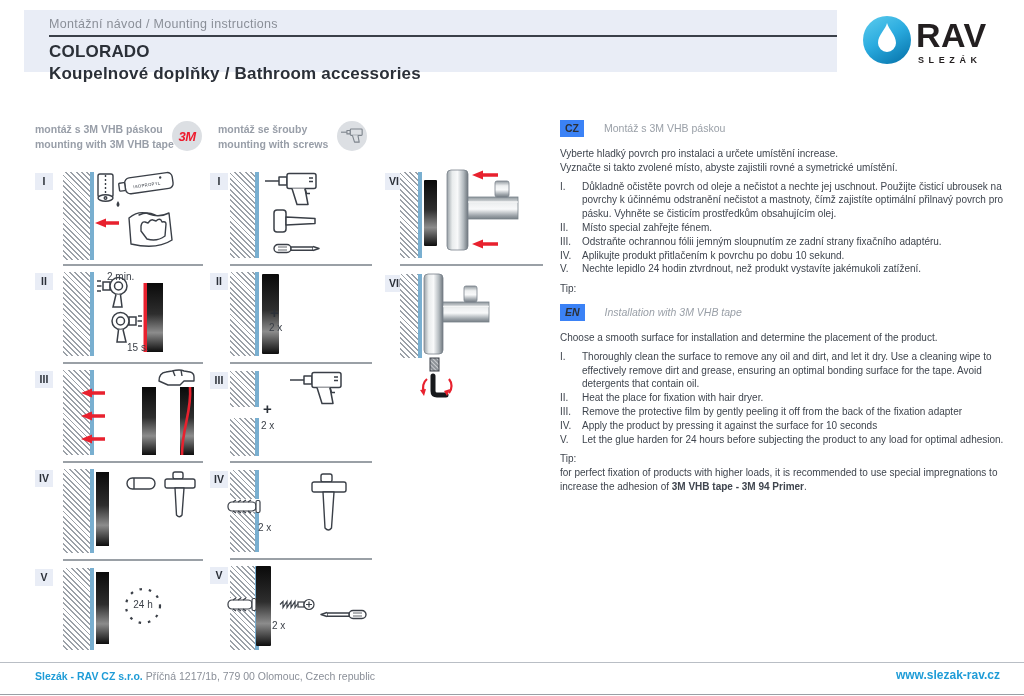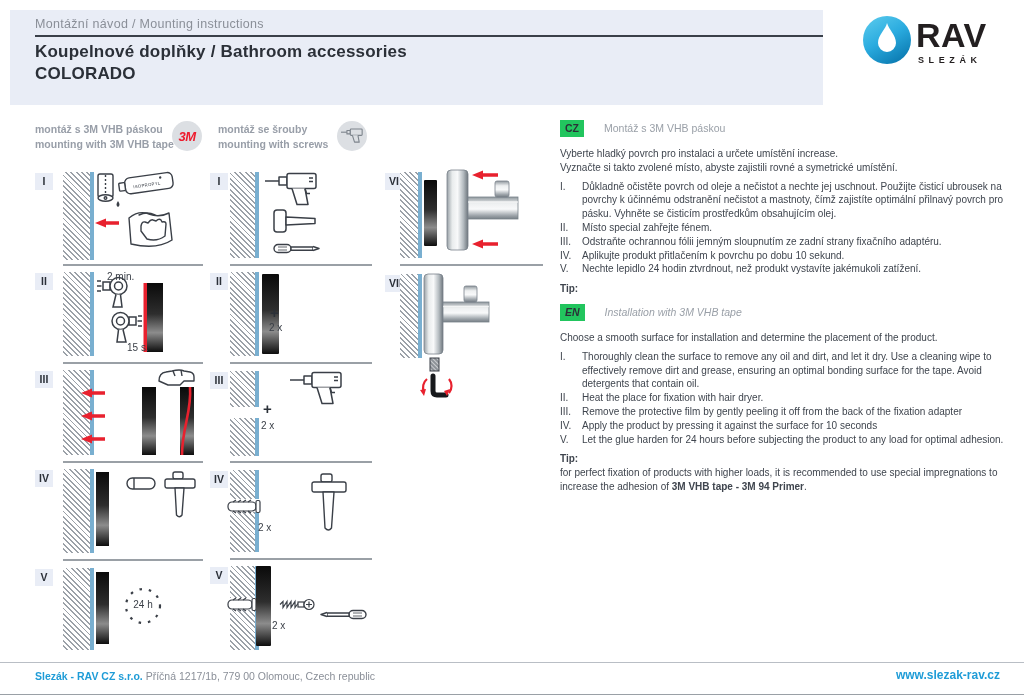--- a/index.html
+++ b/index.html
@@ -1,19 +1,19 @@
 <!DOCTYPE html>
 <html><head>
 <meta charset="utf-8">
 <style>
   html,body{margin:0;padding:0;background:#fff;}
   #page{position:relative;width:1024px;height:696px;background:#fff;overflow:hidden;
         font-family:"Liberation Sans",sans-serif;color:#3f454e;}
   
-  .band{position:absolute;left:10px;top:10px;width:813px;height:95px;background:#e9edf6;}
+  .band{position:absolute;left:24px;top:10px;width:813px;height:62px;background:#e9edf6;}
   .pretitle{position:absolute;left:25px;top:7px;font-size:12.5px;color:#8a8f98;letter-spacing:.3px;}
   .rule{position:absolute;left:25px;right:0;top:25px;height:1.5px;background:#3a4049;}
   .title{position:absolute;left:25px;top:31px;font-size:17px;font-weight:bold;color:#2b3038;line-height:22px;letter-spacing:.2px;}
   
   .logo{position:absolute;left:860px;top:12px;width:160px;height:70px;}
   .logo .brand{position:absolute;left:56px;top:4px;font-size:34px;font-weight:bold;color:#231f20;letter-spacing:.5px;}
   .logo .sub{position:absolute;left:58px;top:43px;font-size:9px;font-weight:bold;color:#231f20;letter-spacing:4.6px;}
   
   .mhead{position:absolute;font-size:10.5px;font-weight:bold;color:#989ea8;line-height:15px;}
   .mcircle{position:absolute;top:121px;width:30px;height:30px;border-radius:50%;background:#dcdfe3;
@@ -29,29 +29,29 @@
   .wall.c2{left:20px;width:25px;}
   .wall.c3{left:15px;width:18px;}
   .hole{position:absolute;background:#fff;z-index:2;}
   .art{position:absolute;z-index:3;}
   .divider{position:absolute;height:1.5px;background:#9aa0a6;}
   .lbl{position:absolute;font-size:10px;color:#3a3f47;z-index:4;}
   .plus{position:absolute;font-size:15px;font-weight:bold;color:#2b3038;z-index:4;}
   
   .panel{position:absolute;left:560px;top:120px;width:455px;font-size:10px;line-height:13.8px;color:#3f454e;}
   .badge-row{display:flex;align-items:center;height:17px;}
-  .pbadge{background:#22c55e;padding:3px 5px;font-weight:bold;font-size:10.5px;color:#2b3038;line-height:1;}
+  .pbadge{background:#3b82f6;padding:3px 5px;font-weight:bold;font-size:10.5px;color:#2b3038;line-height:1;}
   .phead{margin-left:20px;color:#9aa0a8;font-size:10.5px;}
   .intro{margin-top:10px;}
   .list{margin-top:5px;}
   .item{display:flex;}
   .item .n{width:22px;flex:none;}
   .item .t{flex:1;}
   .tip{margin-top:6px;}
-  .tip .tl{font-weight:bold;}
+  .tip .tl{font-weight:normal;}
   .gap-en{margin-top:8px;font-style:italic;}
   
   .fline{position:absolute;left:0;right:0;top:662px;height:1px;background:#b9bec5;}
   .fbottom{position:absolute;left:0;right:0;bottom:1px;height:1.5px;background:#9aa0a6;}
   .fleft{position:absolute;left:35px;top:670px;font-size:10.5px;color:#8a8f98;}
   .fleft b{color:#1f9cd7;}
   .fright{position:absolute;right:24px;top:668px;font-size:12px;font-weight:bold;color:#1f9cd7;}
   svg text{font-family:"Liberation Sans",sans-serif;}
 </style>
 </head>
@@ -90,22 +90,22 @@
     </pattern>
   </defs>
 </svg>
 
 <div id="page">
 
   <div class="band">
     <div class="pretitle">Montážní návod / Mounting instructions</div>
     <div class="rule"></div>
     <div class="title">
+      <div>COLORADO</div>
       <div>Koupelnové doplňky / Bathroom accessories</div>
-      <div>COLORADO</div>
     </div>
   </div>
 
   <div class="logo">
     <svg width="50" height="50" viewBox="0 0 50 50" style="position:absolute;left:2px;top:3px">
       <circle cx="25" cy="25" r="24" fill="url(#gLogo)"></circle>
       <path d="M25 8 C24 14 16 20 16 28 a9 9 0 0 0 18 0 C34 20 27 15 25 8 Z" fill="#ffffff"></path>
     </svg>
     <div class="brand">RAV</div>
     <div class="sub">SLEZÁK</div>

